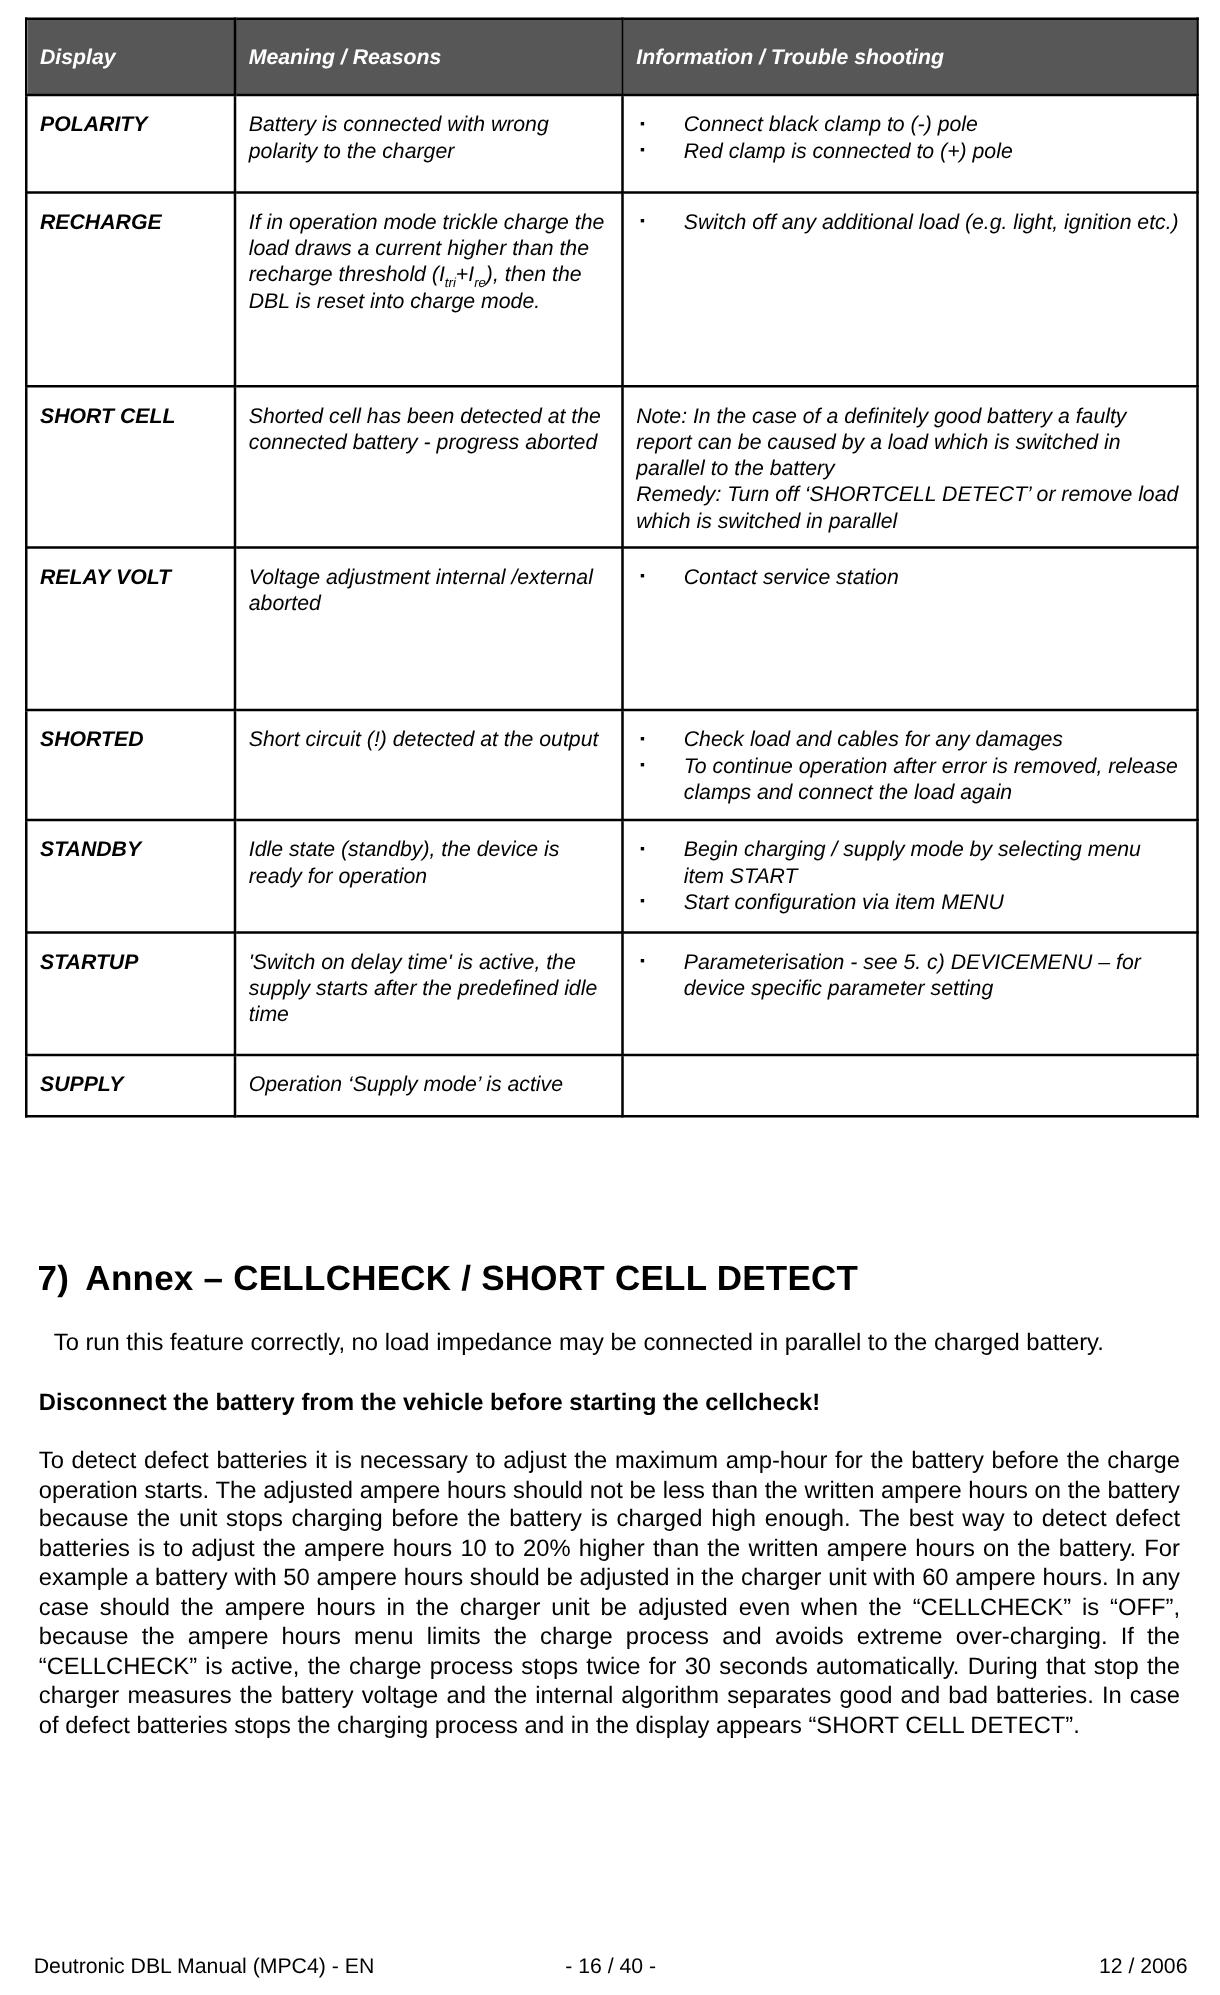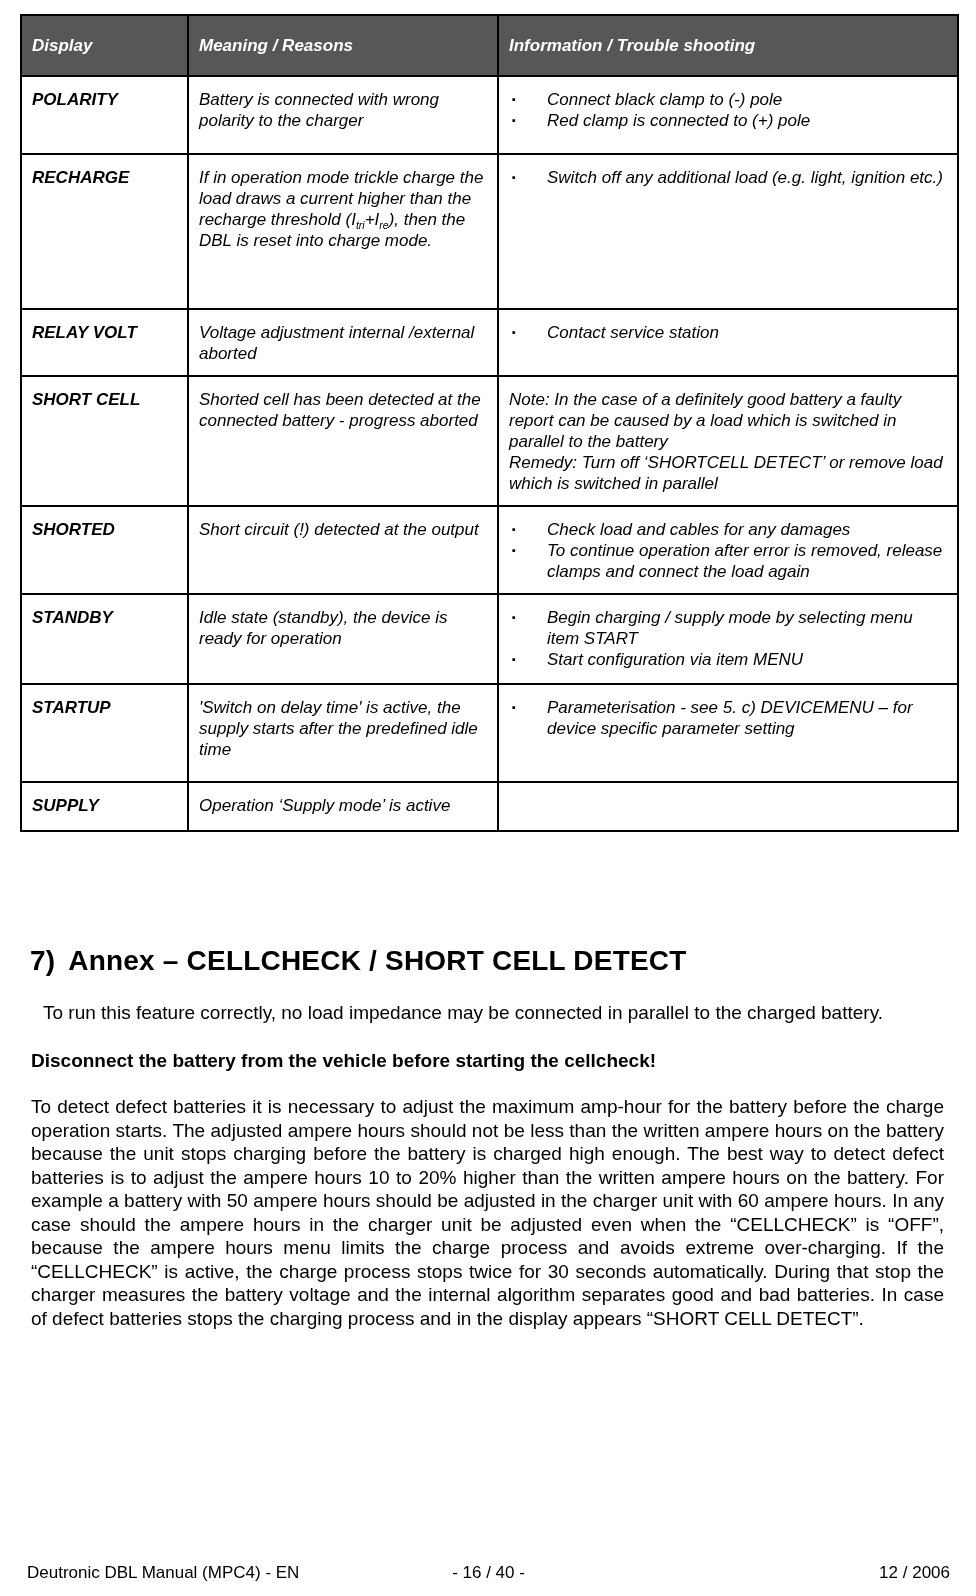--- a/index.html
+++ b/index.html
@@ -144,35 +144,35 @@
           <td class="display-cell">RECHARGE</td>
           <td class="meaning-cell">If in operation mode trickle charge the load draws a current higher than the recharge threshold (I<sub>tri</sub>+I<sub>re</sub>), then the DBL is reset into charge mode.</td>
           <td class="info-cell">
             <div class="bullet-item">
               <span class="bullet-marker">▪</span>
               <span class="bullet-text">Switch off any additional load (e.g. light, ignition etc.)</span>
             </div>
           </td>
         </tr>
         <tr>
+          <td class="display-cell">SHORT CELL</td>
+          <td class="meaning-cell">Shorted cell has been detected at the connected battery - progress aborted</td>
+          <td class="info-cell">
+            <div class="info-line">Note: In the case of a definitely good battery a faulty report can be caused by a load which is switched in parallel to the battery</div>
+            <div class="info-line">Remedy: Turn off ‘SHORTCELL DETECT’ or remove load which is switched in parallel</div>
+          </td>
+        </tr>
+        <tr>
           <td class="display-cell">RELAY VOLT</td>
           <td class="meaning-cell">Voltage adjustment internal /external aborted</td>
           <td class="info-cell">
             <div class="bullet-item">
               <span class="bullet-marker">▪</span>
               <span class="bullet-text">Contact service station</span>
             </div>
-          </td>
-        </tr>
-        <tr>
-          <td class="display-cell">SHORT CELL</td>
-          <td class="meaning-cell">Shorted cell has been detected at the connected battery - progress aborted</td>
-          <td class="info-cell">
-            <div class="info-line">Note: In the case of a definitely good battery a faulty report can be caused by a load which is switched in parallel to the battery</div>
-            <div class="info-line">Remedy: Turn off ‘SHORTCELL DETECT’ or remove load which is switched in parallel</div>
           </td>
         </tr>
         <tr>
           <td class="display-cell">SHORTED</td>
           <td class="meaning-cell">Short circuit (!) detected at the output</td>
           <td class="info-cell">
             <div class="bullet-item">
               <span class="bullet-marker">▪</span>
               <span class="bullet-text">Check load and cables for any damages</span>
             </div>

